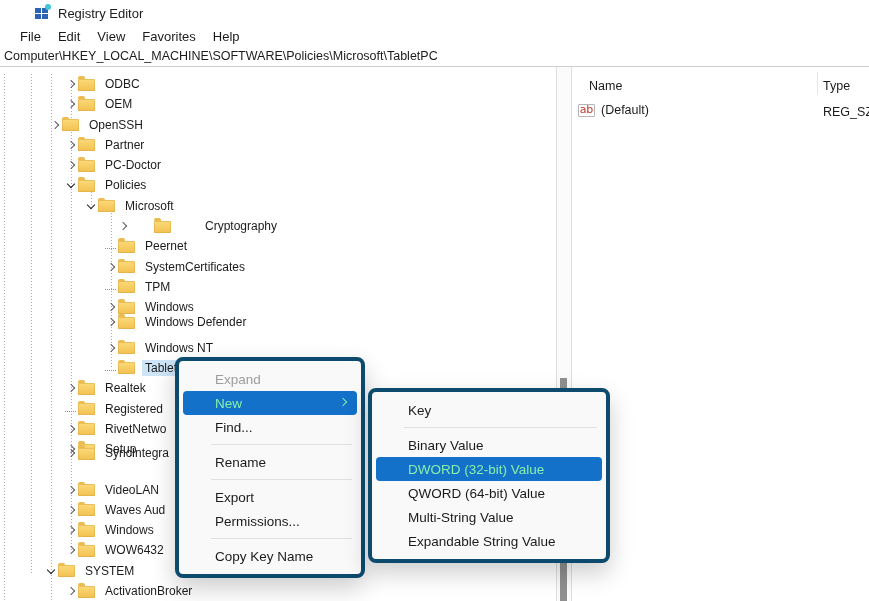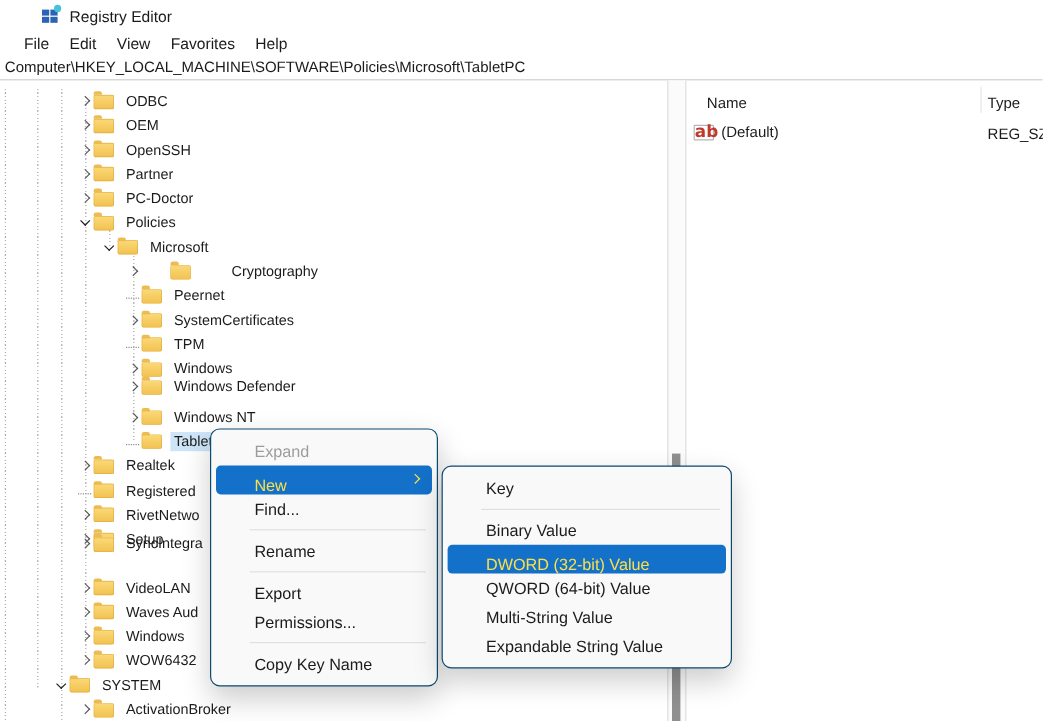--- a/index.html
+++ b/index.html
@@ -31,31 +31,31 @@
   .trow.sel .tlabel{background:#cde5f7;}
   
   .vtrack{position:absolute;left:556px;top:67px;width:14px;bottom:0;background:#fbfbfb;border-left:1px solid #dedede;border-right:1px solid #dedede;z-index:4;}
   .vthumb{position:absolute;left:560px;top:378px;width:7px;height:223px;background:#8f8f8f;z-index:5;}
   
   #rpane{position:absolute;left:572px;top:67px;right:0;bottom:0;font-size:12.5px;}
   .colhead{position:absolute;top:12px;color:#1b1b1b;}
   .coldiv{position:absolute;top:5px;width:1px;height:22px;background:#e6e6e6;}
   .rrow{position:absolute;top:36px;left:6px;display:flex;align-items:center;gap:6px;}
   .abicon{width:15px;height:11px;background:#fff;border:1px solid #b5b5b5;border-radius:1px;
-    color:#c0392b;font-size:14px;font-weight:bold;line-height:10px;text-align:center;
+    color:#c0392b;font-size:11px;font-weight:normal;line-height:10px;text-align:center;
     font-family:"DejaVu Sans", sans-serif;flex:none;}
   .rtype{position:absolute;top:38px;}
   
-  .menu{position:absolute;background:#f9f9f9;border:1px solid #0c4a6e;border-radius:8px;
+  .menu{position:absolute;background:#f9f9f9;border:4px solid #0c4a6e;border-radius:8px;
     box-shadow:0 10px 24px rgba(0,0,0,.20);padding:6px 0;box-sizing:border-box;}
   #ctxmenu{left:175px;top:357px;width:190px;z-index:20;}
   #submenu{left:368px;top:388px;width:242px;z-index:21;}
   .mi{height:24px;margin:0 4px;border-radius:4px;display:flex;align-items:center;
     padding:0 10px 0 32px;font-size:13.5px;position:relative;cursor:default;}
-  .mi.hl{background:var(--accent,#1371c9);color:#fde047;align-items:flex-end;}
+  .mi.hl{background:var(--accent,#1371c9);color:#86efac;}
   .mi.dis{color:#9d9d9d;}
   .mi .subarrow{position:absolute;right:11px;top:8px;width:5px;height:5px;
     border-right:1.5px solid currentColor;border-bottom:1.5px solid currentColor;transform:rotate(-45deg);}
   .msep{height:1px;background:#e0e0e0;margin:5px 9px 5px 32px;}
 </style>
 </head>
 <body>
 
 <div class="titlebar">
   <span class="appicon">
@@ -90,21 +90,21 @@
     <div class="trow" style="top: 6.9px; left: 64px;">
       <span class="chev col"></span>
       <span class="folder"></span>
       <span class="tlabel">ODBC</span>
     </div>
     <div class="trow" style="top: 27.18px; left: 64px;">
       <span class="chev col"></span>
       <span class="folder"></span>
       <span class="tlabel">OEM</span>
     </div>
-    <div class="trow" style="top: 47.46px; left: 64px;">
+    <div class="trow" style="top: 47.46px; left: 48px;">
       <span class="chev col"></span>
       <span class="folder"></span>
       <span class="tlabel">OpenSSH</span>
     </div>
     <div class="trow" style="top: 67.74px; left: 64px;">
       <span class="chev col"></span>
       <span class="folder"></span>
       <span class="tlabel">Partner</span>
     </div>
     <div class="trow" style="top: 88.02px; left: 64px;">
@@ -115,21 +115,21 @@
     <div class="trow" style="top: 108.3px; left: 64px;">
       <span class="chev exp"></span>
       <span class="folder"></span>
       <span class="tlabel">Policies</span>
     </div>
     <div class="trow" style="top: 128.58px; left: 84px;">
       <span class="chev exp"></span>
       <span class="folder"></span>
       <span class="tlabel">Microsoft</span>
     </div>
-    <div class="trow" style="top: 148.86px; left: 104px; gap: 24px;">
+    <div class="trow" style="top: 148.86px; left: 116px; gap: 24px;">
       <span class="chev col"></span>
       <span class="folder"></span>
       <span class="tlabel">Cryptography</span>
     </div>
     <div class="trow" style="top: 169.14px; left: 104px;">
       <span class="chev leaf"></span>
       <span class="folder"></span>
       <span class="tlabel">Peernet</span>
     </div>
     <div class="trow" style="top: 189.42px; left: 104px;">

